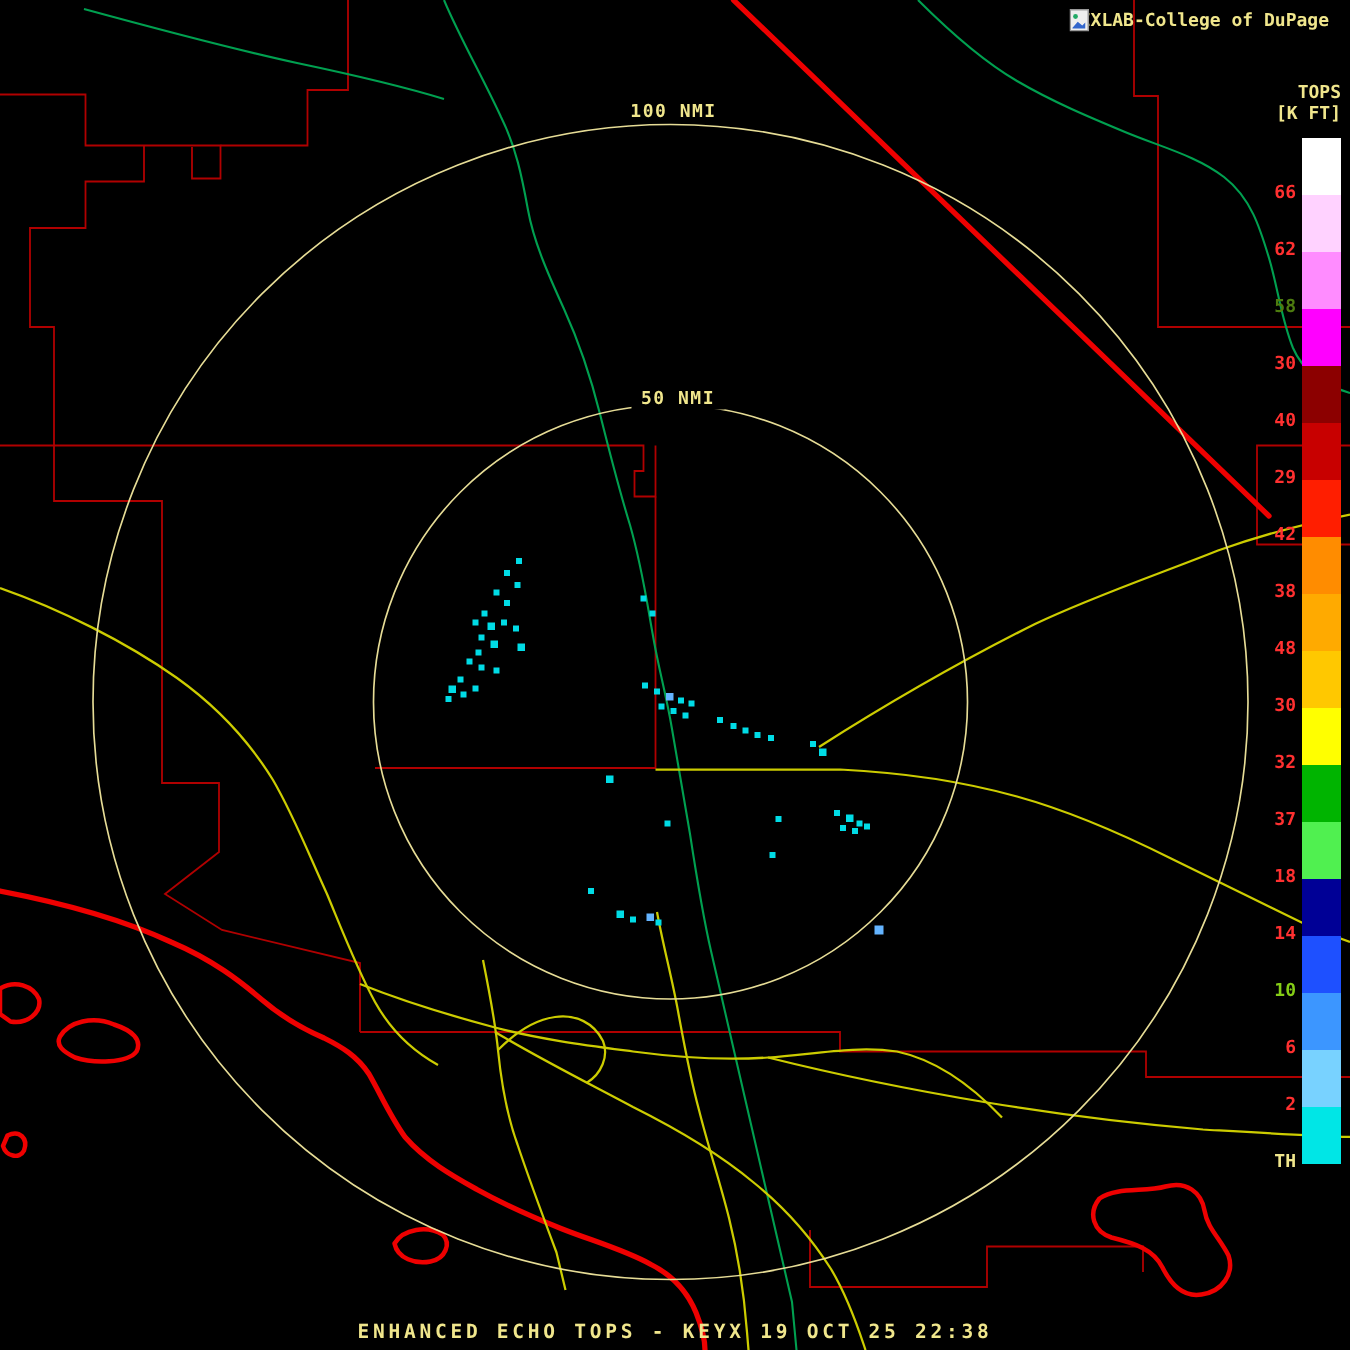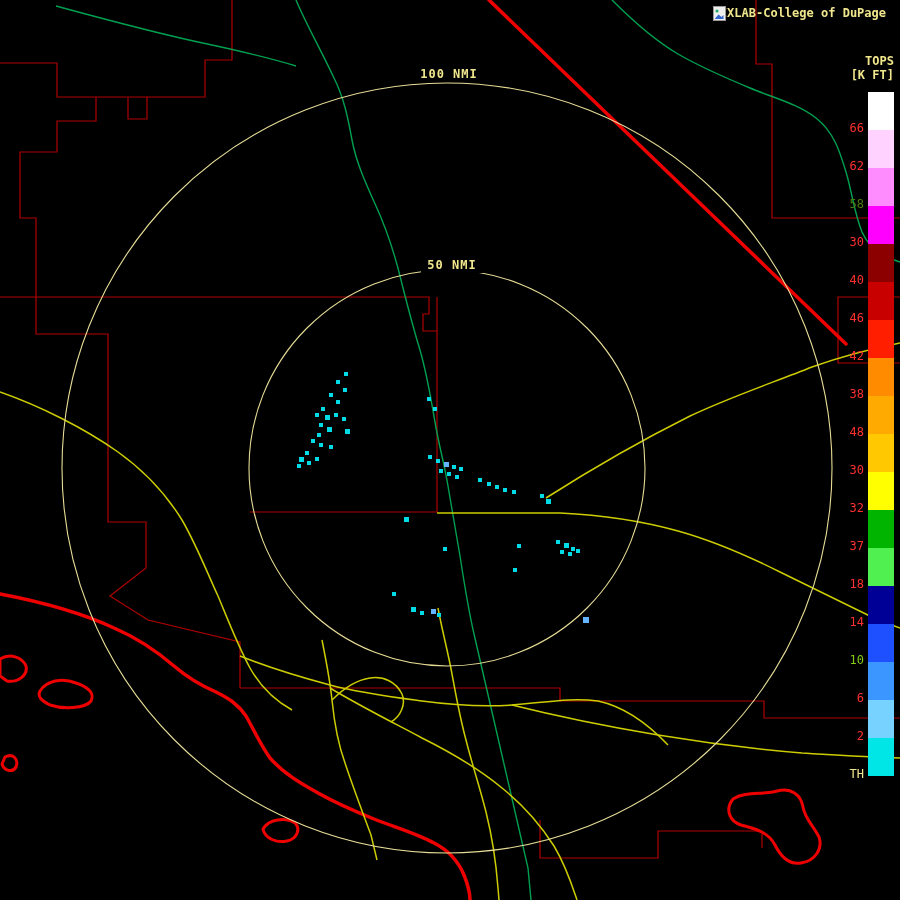--- a/index.html
+++ b/index.html
@@ -14,21 +14,21 @@
   .ring{stroke:var(--ring);stroke-width:1.1;fill:none;}
   .labelbg{fill:#000;}
   .ringlabel{fill:var(--maptext);font-size:12px;font-weight:bold;letter-spacing:1px;
              font-family:"DejaVu Sans Mono",monospace;text-anchor:middle;}
   .attribution{position:absolute;top:6px;right:8px;display:flex;align-items:center;gap:6px;
                color:var(--maptext);font-size:12px;font-weight:bold;}
   .legend{position:absolute;top:54px;right:6px;text-align:right;color:var(--maptext);
           font-size:12px;line-height:14px;font-weight:bold;}
   #legend-rows{margin-top:10px;}
   .lrow{display:flex;justify-content:flex-end;align-items:flex-end;height:38px;gap:4px;}
-  .llabel{font-size:12px;font-weight:normal;line-height:12px;transform:translateY(4px);}
+  .llabel{font-size:12px;font-weight:bold;line-height:12px;transform:translateY(4px);}
   .lswatch{width:26px;height:38px;display:block;flex:0 0 26px;}
   .caption{position:absolute;left:0;right:0;bottom:4px;text-align:center;
            color:var(--maptext);font-size:13px;font-weight:bold;letter-spacing:2.5px;}
 </style>
 </head>
 <body>
 
 <div class="stage">
 
   <svg width="900" height="900" viewBox="0 0 900 900">
@@ -170,21 +170,21 @@
         </div>
         <div class="lrow">
           <span class="llabel" style="color: rgb(255, 48, 48);">30</span>
           <span class="lswatch" style="background: rgb(255, 0, 255);"></span>
         </div>
         <div class="lrow">
           <span class="llabel" style="color: rgb(255, 48, 48);">40</span>
           <span class="lswatch" style="background: rgb(140, 0, 0);"></span>
         </div>
         <div class="lrow">
-          <span class="llabel" style="color: rgb(255, 48, 48);">46</span>
+          <span class="llabel" style="color: rgb(255, 48, 48);">29</span>
           <span class="lswatch" style="background: rgb(200, 0, 0);"></span>
         </div>
         <div class="lrow">
           <span class="llabel" style="color: rgb(255, 48, 48);">42</span>
           <span class="lswatch" style="background: rgb(255, 30, 0);"></span>
         </div>
         <div class="lrow">
           <span class="llabel" style="color: rgb(255, 48, 48);">38</span>
           <span class="lswatch" style="background: rgb(255, 140, 0);"></span>
         </div>
@@ -228,13 +228,14 @@
           <span class="llabel" style="color: rgb(240, 230, 140);">TH</span>
           <span class="lswatch" style="background: rgb(0, 230, 230);"></span>
         </div>
         <div class="lrow">
           <span class="llabel" style="color: rgb(255, 48, 48);"></span>
           <span class="lswatch" style="background: rgb(0, 0, 0);"></span>
         </div>
       </div>
   </div>
 
+  <div class="caption">ENHANCED ECHO TOPS - KEYX 19 OCT 25 22:38</div>
 </div>
 
 </body></html>

